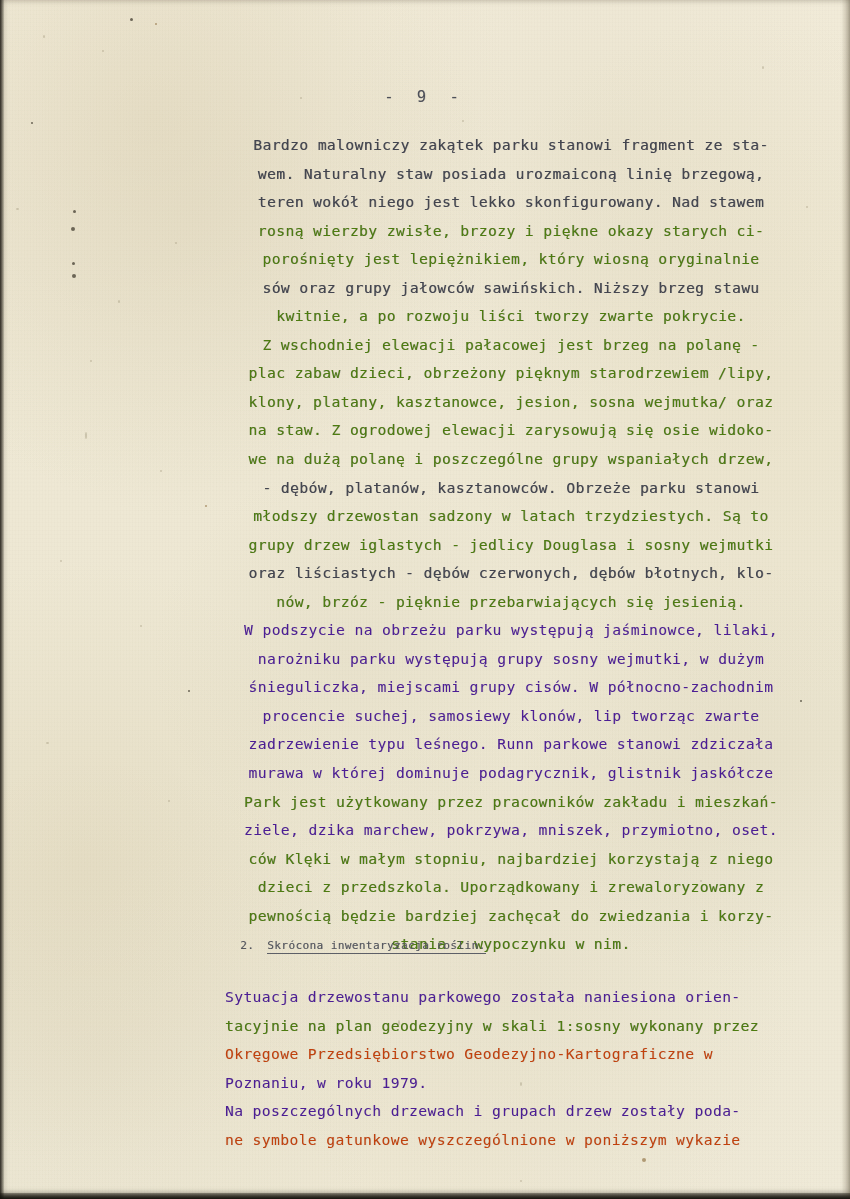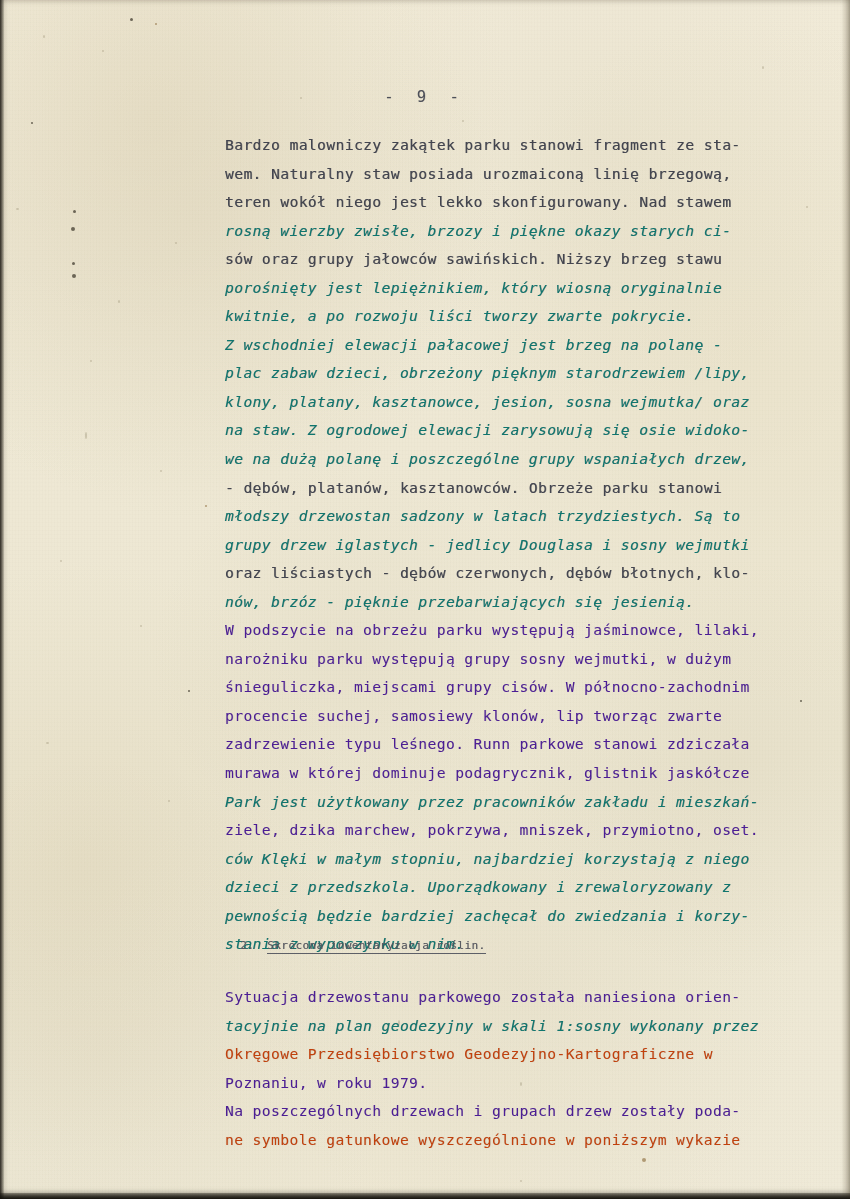--- a/index.html
+++ b/index.html
@@ -114,40 +114,41 @@
     width: 850px;
     text-align: center;
     font-size: 15.5px;
     letter-spacing: 7px;
     color: #4e5059;
     text-shadow: 0.4px 0.3px 0 rgba(90,92,100,0.30);
   }
 
   .body-block {
     position: absolute;
-    left: 225px;
+    left: 211px;
     top: 131px;
     width: 600px;
+    text-align: center;
   }
 
   .line {
     height: 28.55px;
     line-height: 28.55px;
     font-size: 14.6px;
     letter-spacing: 0.42px;
     white-space: pre;
     color: #53555e;
     text-shadow:
       0.45px 0.35px 0.45px rgba(78,80,90,0.40),
       -0.25px 0 0.3px rgba(120,118,125,0.22);
   }
 
   
   .ink-strong { color: #43454f; text-shadow: 0.5px 0.4px 0.4px rgba(60,62,72,0.52); }
-  .ink-mid    { color: #0f766e; font-style: italic; }
+  .ink-mid    { color: #4d7c0f; }
   .ink-light  { color: #4c1d95; text-shadow: 0.4px 0.35px 0.6px rgba(120,120,128,0.38); }
   .ink-faint  { color: #c2410c; text-shadow: 0.4px 0.35px 0.7px rgba(135,135,142,0.40); }
 
   .section-heading {
     position: absolute;
     left: 198px;
     top: 903px;
     font-size: 11px;
     letter-spacing: 0.42px;
     white-space: pre;
@@ -218,22 +219,22 @@
 
   <div class="text-layer">
 
     <div class="page-number" id="pagenum">-  9  -</div>
 
     <div class="body-block">
       <div class="line ink-strong">Bardzo malowniczy zakątek parku stanowi fragment ze sta-</div>
       <div class="line ink-strong">wem. Naturalny staw posiada urozmaiconą linię brzegową,</div>
       <div class="line ink-strong">teren wokół niego jest lekko skonfigurowany. Nad stawem</div>
       <div class="line ink-mid">rosną wierzby zwisłe, brzozy i piękne okazy starych ci-</div>
+      <div class="line ink-mid">porośnięty jest lepiężnikiem, który wiosną oryginalnie</div>
       <div class="line ink-strong">sów oraz grupy jałowców sawińskich. Niższy brzeg stawu</div>
-      <div class="line ink-mid">porośnięty jest lepiężnikiem, który wiosną oryginalnie</div>
       <div class="line ink-mid">kwitnie, a po rozwoju liści tworzy zwarte pokrycie.</div>
       <div class="line ink-mid">Z wschodniej elewacji pałacowej jest brzeg na polanę -</div>
       <div class="line ink-mid">plac zabaw dzieci, obrzeżony pięknym starodrzewiem /lipy,</div>
       <div class="line ink-mid">klony, platany, kasztanowce, jesion, sosna wejmutka/ oraz</div>
       <div class="line ink-mid">na staw. Z ogrodowej elewacji zarysowują się osie widoko-</div>
       <div class="line ink-mid">we na dużą polanę i poszczególne grupy wspaniałych drzew,</div>
       <div class="line ink-strong">- dębów, platanów, kasztanowców. Obrzeże parku stanowi</div>
       <div class="line ink-mid">młodszy drzewostan sadzony w latach trzydziestych. Są to</div>
       <div class="line ink-mid">grupy drzew iglastych - jedlicy Douglasa i sosny wejmutki</div>
       <div class="line ink-strong">oraz liściastych - dębów czerwonych, dębów błotnych, klo-</div>

